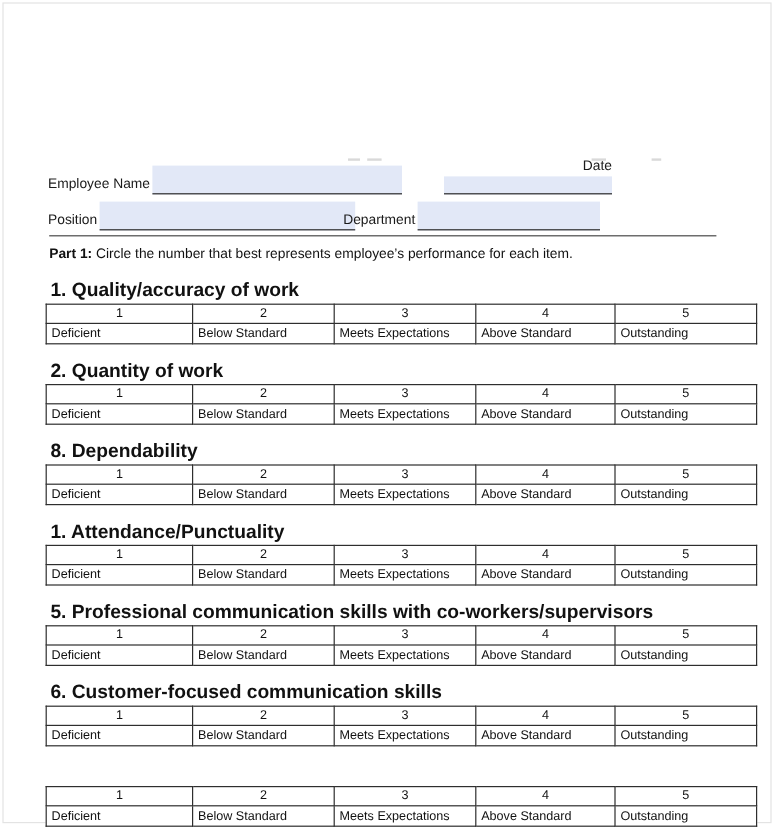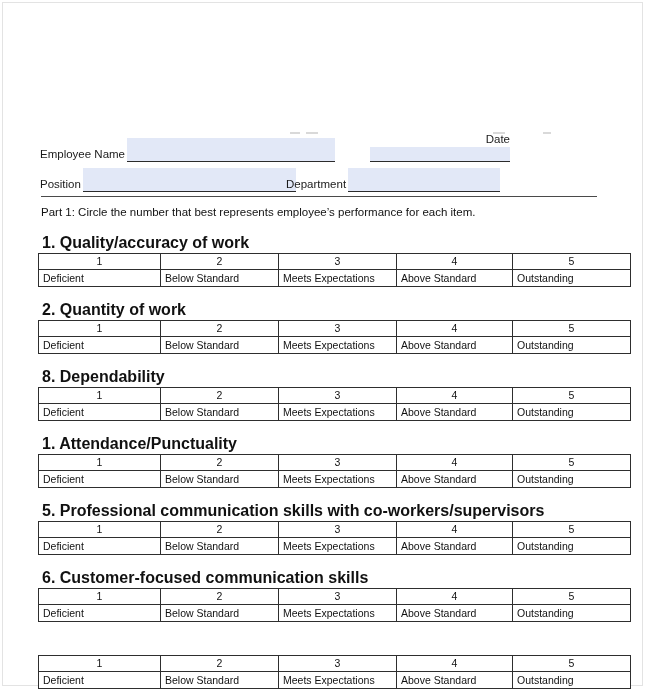--- a/index.html
+++ b/index.html
@@ -134,21 +134,21 @@
 
   
   #instruction {
     position: absolute;
     left: 41px;
     top: 206px;
     font-size: 11.5px;
     color: #111111;
     white-space: nowrap;
   }
-  #instruction .lead { font-weight: normal; }
+  #instruction .lead { font-weight: bold; }
 
   
   #items {
     position: absolute;
     left: 0;
     top: 234px;
     width: 648px;
   }
   .rating-item {
     position: relative;

